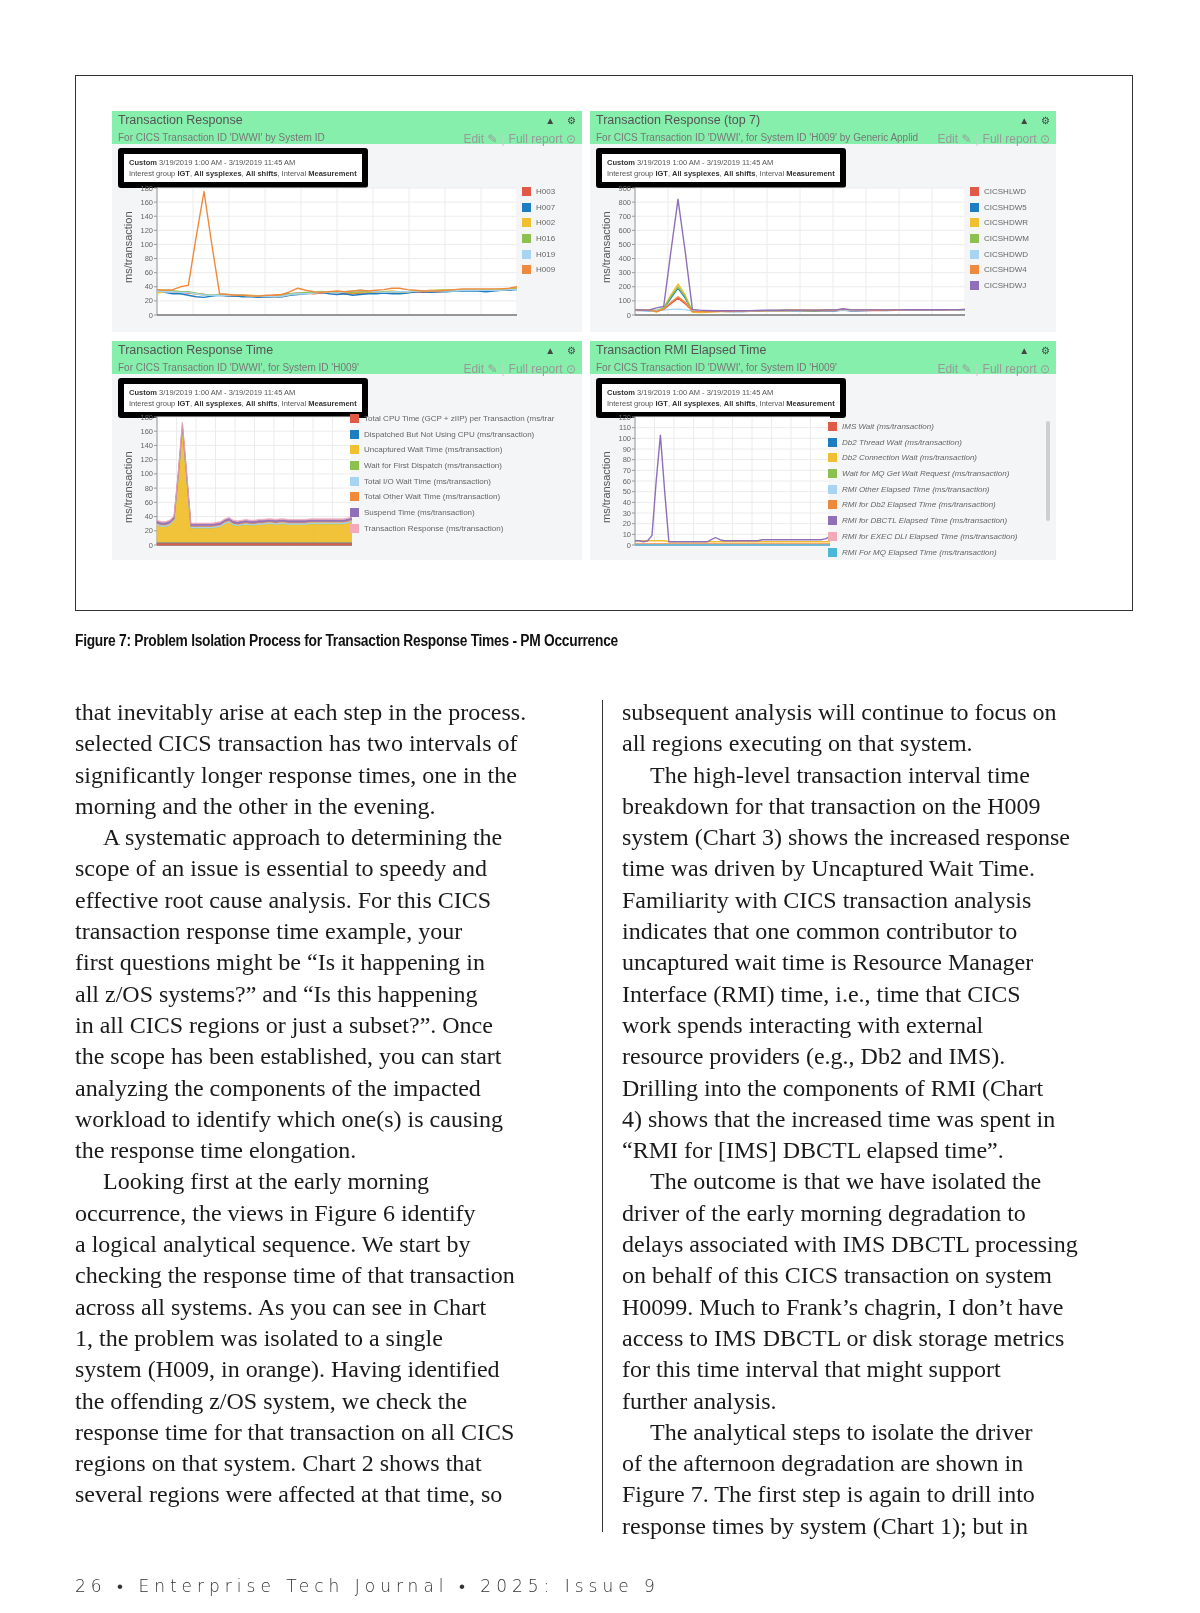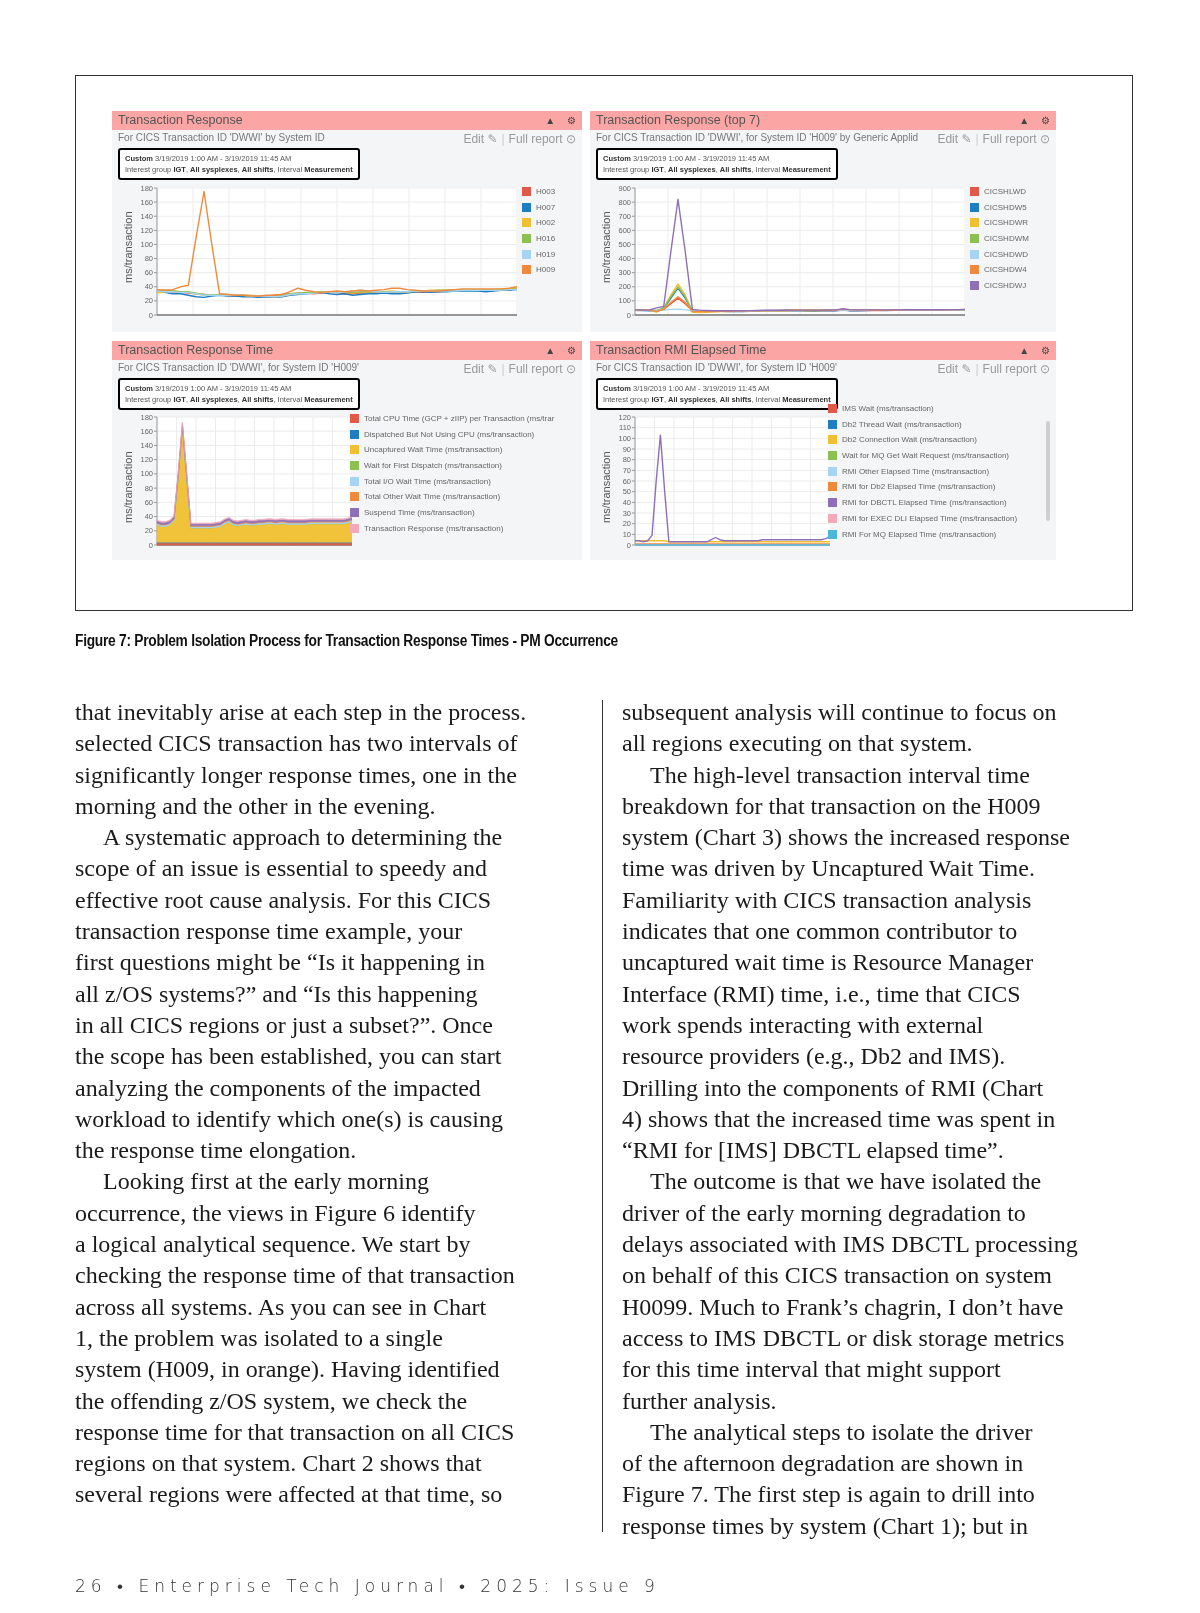--- a/index.html
+++ b/index.html
@@ -2,28 +2,28 @@
 <html><head>
 <meta charset="utf-8">
 <style>
   * { box-sizing: border-box; margin: 0; padding: 0; }
   html, body { width: 1200px; height: 1613px; background: #ffffff; overflow: hidden; }
   body { position: relative; font-family: "Liberation Serif", serif; color: #1a1a1a; }
 
   .figure-frame { position: absolute; left: 75px; top: 75px; width: 1058px; height: 536px; border: 1.5px solid #333; background: #fff; }
 
   .panel { position: absolute; background: #f4f5f6; overflow: hidden; }
-  .panel .hdr { position: absolute; left: 0; top: 0; right: 0; height: 19px; background: #fca5a5;
+  .panel .hdr { position: absolute; left: 0; top: 0; right: 0; height: 33px; background: #86efac;
     font-family: "Liberation Sans", sans-serif; font-size: 12.5px; color: #555; padding-left: 6px; line-height: 19px; }
   .panel .hdr .ctrls { position: absolute; right: 6px; top: 0; font-size: 10px; color: #444; }
   .panel .hdr .ctrls span { margin-left: 12px; }
   .panel .sub { position: absolute; left: 6px; top: 21px; font-family: "Liberation Sans", sans-serif; font-size: 10px; color: #777; white-space: nowrap; }
   .panel .links { position: absolute; right: 6px; top: 21px; font-family: "Liberation Sans", sans-serif; font-size: 12px; color: #999; white-space: nowrap; }
   .panel .links span { margin-left: 4px; }
-  .panel .filter { position: absolute; left: 6px; top: 37px; background: #fff; border: 2px solid #000000; border-radius: 3px;
+  .panel .filter { position: absolute; left: 6px; top: 37px; background: #fff; border: 6px solid #000000; border-radius: 3px;
     font-family: "Liberation Sans", sans-serif; font-size: 7.5px; color: #555; padding: 3px 5px; line-height: 11px; white-space: nowrap; }
   .panel .filter b { color: #333; }
   .panel .ylab { position: absolute; font-family: "Liberation Sans", sans-serif; font-size: 11px; color: #555;
     transform: rotate(-90deg); transform-origin: left top; white-space: nowrap; }
   .panel svg.plot { position: absolute; }
   .panel .legend { position: absolute; font-family: "Liberation Sans", sans-serif; font-size: 8px; color: #666; }
   .panel .legend .li { height: 15.7px; display: flex; white-space: nowrap; }
   .panel .legend .sw { width: 9px; height: 9px; margin-right: 5px; flex: none; }
 
   .caption { position: absolute; left: 75px; top: 632px; font-family: "Liberation Sans", sans-serif; font-weight: bold;
@@ -389,21 +389,21 @@
         <path d="M30.0,133.0L34.2,133.0L38.5,133.0L42.7,133.0L47.0,133.0L51.2,133.0L55.4,133.0L59.7,133.0L63.9,133.0L68.2,133.0L72.4,133.0L76.6,133.0L80.9,133.0L85.1,133.0L89.3,133.0L93.6,133.0L97.8,133.0L102.1,133.0L106.3,133.0L110.5,133.0L114.8,133.0L119.0,133.0L123.3,133.0L127.5,133.0L131.7,133.0L136.0,133.0L140.2,133.0L144.5,133.0L148.7,133.0L152.9,133.0L157.2,133.0L161.4,133.0L165.7,133.0L169.9,133.0L174.1,133.0L178.4,133.0L182.6,133.0L186.8,133.0L191.1,133.0L195.3,133.0L199.6,133.0L203.8,133.0L208.0,133.0L212.3,133.0L216.5,133.0L220.8,133.0L225.0,133.0" fill="none" stroke="#e05a47" stroke-width="1.4" stroke-linejoin="round"></path>
         <path d="M30.0,133.0L34.2,133.0L38.5,133.0L42.7,133.0L47.0,133.0L51.2,133.0L55.4,133.0L59.7,133.0L63.9,133.0L68.2,133.0L72.4,133.0L76.6,133.0L80.9,133.0L85.1,133.0L89.3,133.0L93.6,133.0L97.8,133.0L102.1,133.0L106.3,133.0L110.5,133.0L114.8,133.0L119.0,133.0L123.3,133.0L127.5,133.0L131.7,133.0L136.0,133.0L140.2,133.0L144.5,133.0L148.7,133.0L152.9,133.0L157.2,133.0L161.4,133.0L165.7,133.0L169.9,133.0L174.1,133.0L178.4,133.0L182.6,133.0L186.8,133.0L191.1,133.0L195.3,133.0L199.6,133.0L203.8,133.0L208.0,133.0L212.3,133.0L216.5,133.0L220.8,133.0L225.0,133.0" fill="none" stroke="#1f7ec2" stroke-width="1.4" stroke-linejoin="round"></path>
         <path d="M30.0,128.7L34.2,128.7L38.5,128.7L42.7,128.7L47.0,128.7L51.2,128.7L55.4,128.7L59.7,128.7L63.9,129.8L68.2,129.8L72.4,129.8L76.6,129.8L80.9,129.8L85.1,129.8L89.3,129.8L93.6,129.8L97.8,129.8L102.1,129.8L106.3,129.8L110.5,129.8L114.8,129.8L119.0,129.8L123.3,129.8L127.5,129.8L131.7,129.8L136.0,129.8L140.2,129.8L144.5,129.8L148.7,129.8L152.9,129.8L157.2,129.8L161.4,129.8L165.7,129.8L169.9,129.8L174.1,129.8L178.4,129.8L182.6,129.8L186.8,129.8L191.1,129.8L195.3,129.8L199.6,129.8L203.8,129.8L208.0,129.8L212.3,129.8L216.5,129.8L220.8,129.8L225.0,129.8" fill="none" stroke="#f0c030" stroke-width="1.4" stroke-linejoin="round"></path>
         <path d="M30.0,133.0L34.2,133.0L38.5,133.0L42.7,133.0L47.0,133.0L51.2,133.0L55.4,133.0L59.7,133.0L63.9,133.0L68.2,133.0L72.4,133.0L76.6,133.0L80.9,133.0L85.1,133.0L89.3,133.0L93.6,133.0L97.8,133.0L102.1,133.0L106.3,133.0L110.5,133.0L114.8,133.0L119.0,133.0L123.3,133.0L127.5,133.0L131.7,133.0L136.0,133.0L140.2,133.0L144.5,133.0L148.7,133.0L152.9,133.0L157.2,133.0L161.4,133.0L165.7,133.0L169.9,133.0L174.1,133.0L178.4,133.0L182.6,133.0L186.8,133.0L191.1,133.0L195.3,133.0L199.6,133.0L203.8,133.0L208.0,133.0L212.3,133.0L216.5,133.0L220.8,133.0L225.0,133.0" fill="none" stroke="#8cc152" stroke-width="1.4" stroke-linejoin="round"></path>
         <path d="M30.0,133.0L34.2,133.0L38.5,133.0L42.7,133.0L47.0,133.0L51.2,133.0L55.4,133.0L59.7,133.0L63.9,133.0L68.2,133.0L72.4,133.0L76.6,133.0L80.9,133.0L85.1,133.0L89.3,133.0L93.6,133.0L97.8,133.0L102.1,133.0L106.3,133.0L110.5,133.0L114.8,133.0L119.0,133.0L123.3,133.0L127.5,133.0L131.7,133.0L136.0,133.0L140.2,133.0L144.5,133.0L148.7,133.0L152.9,133.0L157.2,133.0L161.4,133.0L165.7,133.0L169.9,133.0L174.1,133.0L178.4,133.0L182.6,133.0L186.8,133.0L191.1,133.0L195.3,133.0L199.6,133.0L203.8,133.0L208.0,133.0L212.3,133.0L216.5,133.0L220.8,133.0L225.0,133.0" fill="none" stroke="#a6d4f2" stroke-width="1.4" stroke-linejoin="round"></path>
         <path d="M30.0,131.9L34.2,131.9L38.5,131.9L42.7,131.9L47.0,131.9L51.2,131.9L55.4,131.9L59.7,131.9L63.9,131.9L68.2,131.9L72.4,131.9L76.6,131.9L80.9,131.9L85.1,131.9L89.3,131.9L93.6,131.9L97.8,131.9L102.1,131.9L106.3,131.9L110.5,131.9L114.8,131.9L119.0,131.9L123.3,131.9L127.5,131.9L131.7,131.9L136.0,131.9L140.2,131.9L144.5,131.9L148.7,131.9L152.9,131.9L157.2,131.9L161.4,131.9L165.7,131.9L169.9,131.9L174.1,131.9L178.4,131.9L182.6,131.9L186.8,131.9L191.1,131.9L195.3,131.9L199.6,131.9L203.8,131.9L208.0,131.9L212.3,131.9L216.5,131.9L220.8,131.9L225.0,131.9" fill="none" stroke="#ef8a3c" stroke-width="1.4" stroke-linejoin="round"></path>
         <path d="M30.0,128.7L34.2,128.7L38.5,129.8L42.7,128.7L47.0,123.4L51.2,69.0L55.4,23.1L59.7,79.7L63.9,129.8L68.2,129.8L72.4,129.8L76.6,129.8L80.9,129.8L85.1,129.8L89.3,129.8L93.6,129.8L97.8,129.8L102.1,129.8L106.3,127.7L110.5,125.5L114.8,127.7L119.0,128.7L123.3,128.7L127.5,128.7L131.7,128.7L136.0,128.7L140.2,128.7L144.5,128.7L148.7,128.7L152.9,128.7L157.2,127.7L161.4,127.7L165.7,127.7L169.9,127.7L174.1,127.7L178.4,127.7L182.6,127.7L186.8,127.7L191.1,127.7L195.3,127.7L199.6,127.7L203.8,127.7L208.0,127.7L212.3,127.7L216.5,127.7L220.8,126.6L225.0,124.5" fill="none" stroke="#8e6fb8" stroke-width="1.4" stroke-linejoin="round"></path>
         <path d="M30.0,133.0L34.2,133.0L38.5,133.0L42.7,133.0L47.0,133.0L51.2,133.0L55.4,133.0L59.7,133.0L63.9,133.0L68.2,133.0L72.4,133.0L76.6,133.0L80.9,133.0L85.1,133.0L89.3,133.0L93.6,133.0L97.8,133.0L102.1,133.0L106.3,133.0L110.5,133.0L114.8,133.0L119.0,133.0L123.3,133.0L127.5,133.0L131.7,133.0L136.0,133.0L140.2,133.0L144.5,133.0L148.7,133.0L152.9,133.0L157.2,133.0L161.4,133.0L165.7,133.0L169.9,133.0L174.1,133.0L178.4,133.0L182.6,133.0L186.8,133.0L191.1,133.0L195.3,133.0L199.6,133.0L203.8,133.0L208.0,133.0L212.3,133.0L216.5,133.0L220.8,133.0L225.0,133.0" fill="none" stroke="#f4a9b8" stroke-width="1.4" stroke-linejoin="round"></path>
         <path d="M30.0,133.0L34.2,133.0L38.5,133.0L42.7,133.0L47.0,133.0L51.2,133.0L55.4,133.0L59.7,133.0L63.9,133.0L68.2,133.0L72.4,133.0L76.6,133.0L80.9,133.0L85.1,133.0L89.3,133.0L93.6,133.0L97.8,133.0L102.1,133.0L106.3,133.0L110.5,133.0L114.8,133.0L119.0,133.0L123.3,133.0L127.5,133.0L131.7,133.0L136.0,133.0L140.2,133.0L144.5,133.0L148.7,133.0L152.9,133.0L157.2,133.0L161.4,133.0L165.7,133.0L169.9,133.0L174.1,133.0L178.4,133.0L182.6,133.0L186.8,133.0L191.1,133.0L195.3,133.0L199.6,133.0L203.8,133.0L208.0,133.0L212.3,133.0L216.5,133.0L220.8,133.0L225.0,133.0" fill="none" stroke="#4cb8d8" stroke-width="1.4" stroke-linejoin="round"></path>
       </svg>
-      <div class="legend" style="left: 238px; top: 63px; width: 225px; height: 140px;">
+      <div class="legend" style="left: 238px; top: 81px; width: 225px; height: 140px; font-style: italic;">
         <div class="li">
           <span class="sw" style="background: rgb(224, 90, 71);"></span>
           <span>IMS Wait (ms/transaction)</span>
         </div>
         <div class="li">
           <span class="sw" style="background: rgb(31, 126, 194);"></span>
           <span>Db2 Thread Wait (ms/transaction)</span>
         </div>
         <div class="li">
           <span class="sw" style="background: rgb(240, 192, 48);"></span>

